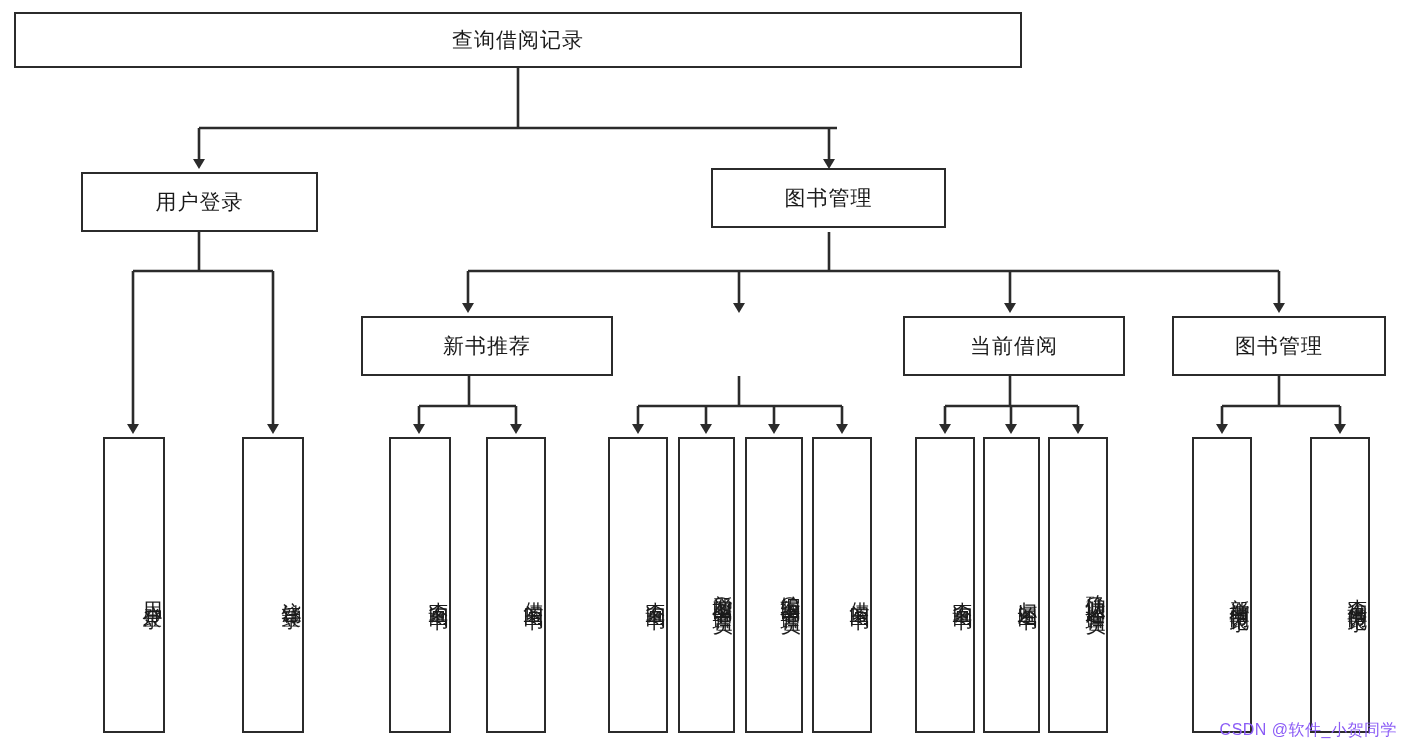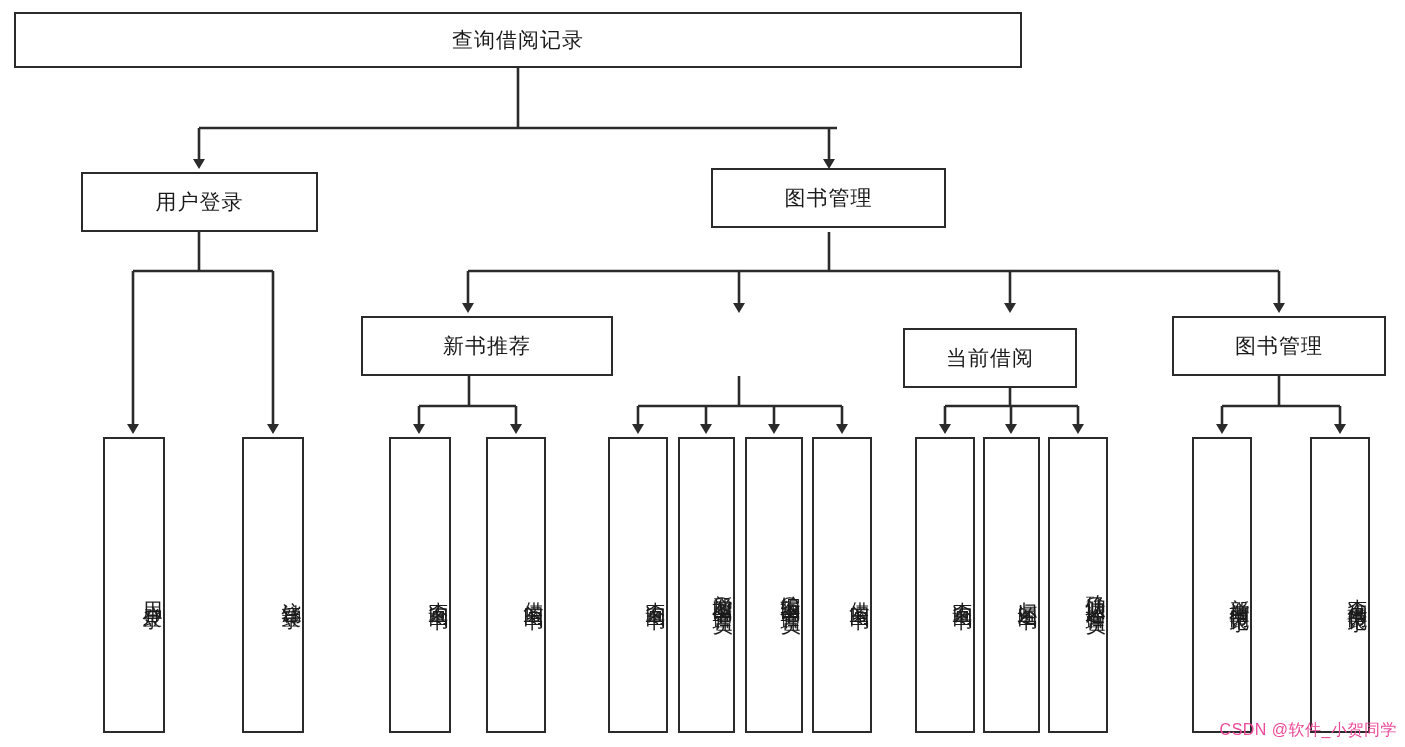--- a/index.html
+++ b/index.html
@@ -53,21 +53,21 @@
     writing-mode: vertical-rl;
     text-orientation: upright;
     display: block;
     white-space: nowrap;
   }
   .watermark {
     position: absolute;
     right: 8px;
     bottom: 6px;
     font-size: 16px;
-    color: #ec4899;
+    color: #8b5cf6;
     letter-spacing: 0.5px;
     white-space: nowrap;
   }
 </style>
 </head>
 <body>
 
 <div id="canvas">
 
   <svg class="wires" viewBox="0 0 1405 747" xmlns="http://www.w3.org/2000/svg">
@@ -130,21 +130,21 @@
   <div class="node horiz" id="node-l2-0" style="left: 81px; top: 172px; width: 237px; height: 60px;">
     <span>用户登录</span>
   </div>
   <div class="node horiz" id="node-l2-1" style="left: 711px; top: 168px; width: 235px; height: 60px; text-align: center;">
     <span>图书管理</span>
   </div>
 
   <div class="node horiz" id="node-l3-0" style="left: 361px; top: 316px; width: 252px; height: 60px;">
     <span>新书推荐</span>
   </div>
-  <div class="node horiz" id="node-l3-2" style="left: 903px; top: 328px; width: 174px; height: 60px;">
+  <div class="node horiz" id="node-l3-2" style="left: 903px; top: 316px; width: 222px; height: 60px;">
     <span>当前借阅</span>
   </div>
   <div class="node horiz" id="node-l3-3" style="left: 1172px; top: 316px; width: 214px; height: 60px;">
     <span>图书管理</span>
   </div>
 
   <div class="node vert" id="node-leaf-0" style="left: 103px; top: 437px; width: 62px; height: 296px;">
     <span>用户登录</span>
   </div>
   <div class="node vert" id="node-leaf-1" style="left: 242px; top: 437px; width: 62px; height: 296px;">

